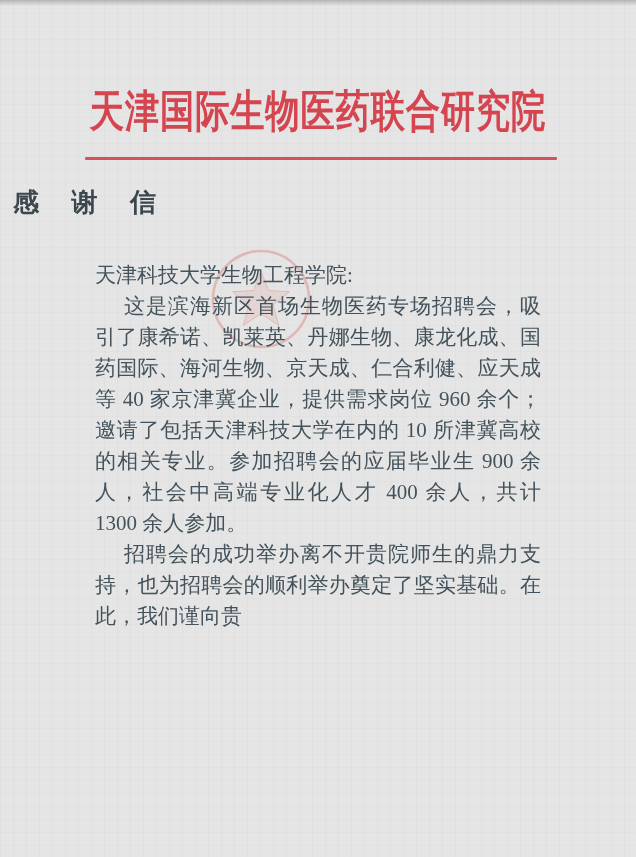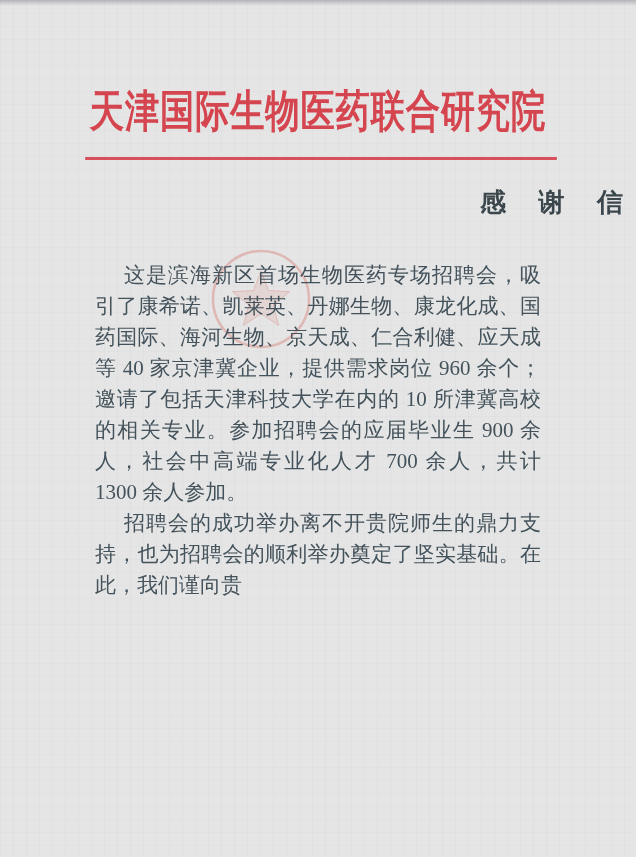--- a/index.html
+++ b/index.html
@@ -57,21 +57,21 @@
     height: 3px;
     background: #d8505b;
     border-radius: 1px;
     z-index: 2;
   }
   .letter-title {
     position: absolute;
     top: 187px;
     left: 0;
     width: 636px;
-    text-align: right;
+    text-align: left;
     font-size: 26px;
     line-height: 32px;
     font-weight: bold;
     letter-spacing: 13px;
     text-indent: 13px;
     color: #3b464d;
     z-index: 2;
   }
   .seal {
     position: absolute;
@@ -111,17 +111,18 @@
   <div class="seal">
     <svg width="104" height="104" viewBox="0 0 104 104" xmlns="http://www.w3.org/2000/svg">
       <circle cx="52" cy="52" r="48" fill="none" stroke="#d98d85" stroke-width="2.6"></circle>
       <polygon points="52,24 59.5,43.6 80.5,44.7 64.2,58 69.6,78.3 52,66.8 34.4,78.3 39.8,58 23.5,44.7 44.5,43.6" fill="rgba(217,141,133,0.35)" stroke="#d98d85" stroke-width="1"></polygon>
     </svg>
   </div>
 
   <div class="letter-title">感 谢 信</div>
 
   <div class="letter-body">
-    <p class="para">这是滨海新区首场生物医药专场招聘会，吸引了康希诺、凯莱英、丹娜生物、康龙化成、国药国际、海河生物、京天成、仁合利健、应天成等 40 家京津冀企业，提供需求岗位 960 余个；邀请了包括天津科技大学在内的 10 所津冀高校的相关专业。参加招聘会的应届毕业生 900 余人，社会中高端专业化人才 700 余人，共计 1300 余人参加。</p>
+    <p class="salutation">天津科技大学生物工程学院:</p>
+    <p class="para">这是滨海新区首场生物医药专场招聘会，吸引了康希诺、凯莱英、丹娜生物、康龙化成、国药国际、海河生物、京天成、仁合利健、应天成等 40 家京津冀企业，提供需求岗位 960 余个；邀请了包括天津科技大学在内的 10 所津冀高校的相关专业。参加招聘会的应届毕业生 900 余人，社会中高端专业化人才 400 余人，共计 1300 余人参加。</p>
     <p class="para">招聘会的成功举办离不开贵院师生的鼎力支持，也为招聘会的顺利举办奠定了坚实基础。在此，我们谨向贵</p>
   </div>
 
 </div>
 
 </body></html>

